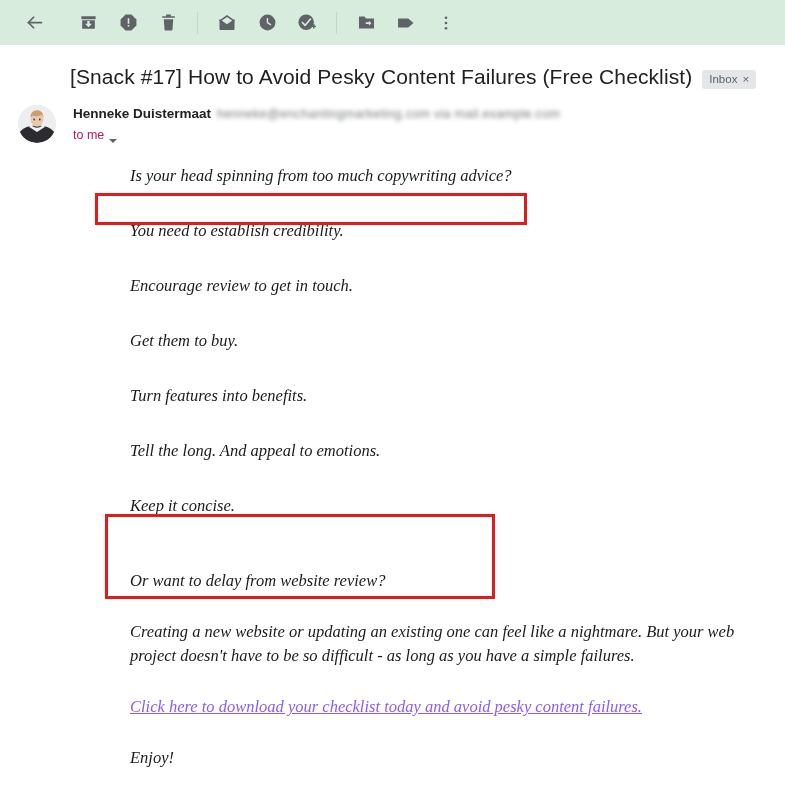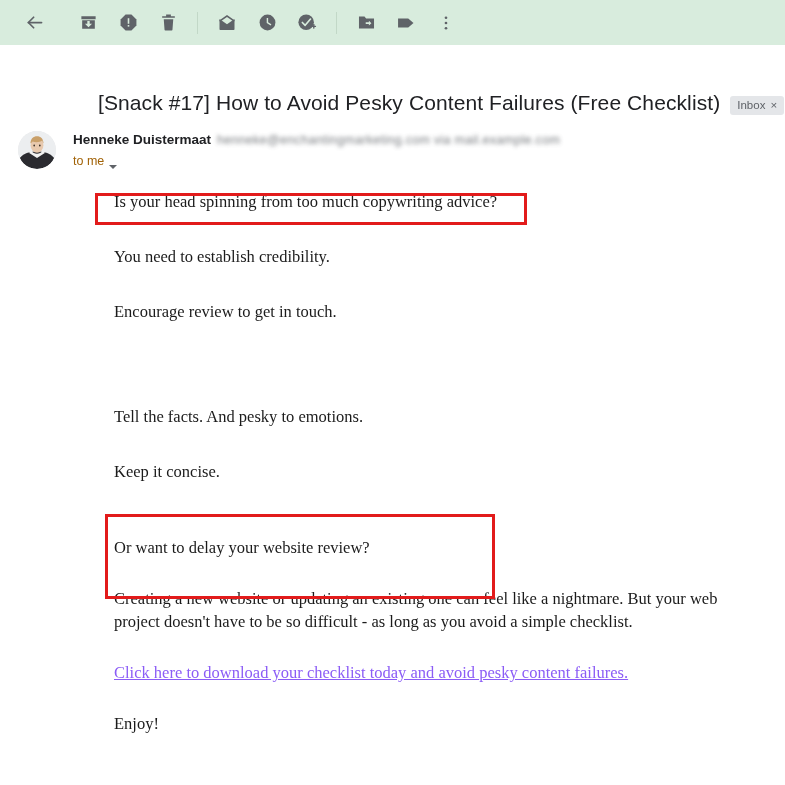--- a/index.html
+++ b/index.html
@@ -41,22 +41,21 @@
     height: 22px;
     background: #c2d8c7;
     margin: 0 9px;
     flex: 0 0 auto;
   }
 
   
   #subject-row {
     display: flex;
     align-items: center;
-    padding: 20px 0 0 98px;
-    margin-top: 26px;
+    padding: 20px 0 0 70px;
   }
   #subject-text {
     font-size: 21px;
     color: #202124;
     font-weight: 400;
     letter-spacing: .1px;
     white-space: nowrap;
   }
   #inbox-chip {
     margin-left: 10px;
@@ -109,21 +108,21 @@
     color: #5f6368;
     margin-left: 6px;
     filter: blur(1.9px);
     opacity: .85;
     letter-spacing: .3px;
     user-select: none;
   }
   #to-me-row {
     margin-top: 7px;
     font-size: 12.5px;
-    color: #a16207;
+    color: #be185d;
     display: inline-flex;
     align-items: flex-end;
     cursor: pointer;
   }
   #to-me-caret {
     margin-left: 5px;
     width: 0; height: 0;
     border-left: 4px solid transparent;
     border-right: 4px solid transparent;
     border-top: 4px solid #5f6368;
@@ -135,23 +134,24 @@
   #mail-body {
     position: relative;
     padding-left: 114px;
     padding-right: 30px;
     padding-top: 18px;
     font-family: "Liberation Serif", serif;
     font-size: 16.5px;
     color: #1b1b1b;
   }
   .para {
-    margin: 0 0 0 0;
+    margin: 0 0 0 16px;
     line-height: 1.45;
     padding: 3px 0;
+    font-style: italic;
   }
   .spacer { height: 25px; }
   .spacer-sm { height: 21px; }
 
   a.mail-link {
     color: #8b5cf6;
     text-decoration: underline;
   }
 
   
@@ -311,36 +311,38 @@
 
   <p class="para">Is your head spinning from too much copywriting advice?</p>
   <div class="spacer"></div>
 
   <p class="para">You need to establish credibility.</p>
   <div class="spacer"></div>
 
   <p class="para">Encourage review to get in touch.</p>
   <div class="spacer"></div>
 
-  <div class="spacer"></div>
-
-  <div class="spacer"></div>
-
-  <p class="para">Tell the facts. And pesky to emotions.</p>
+  <p class="para">Get them to buy.</p>
+  <div class="spacer"></div>
+
+  <p class="para">Turn features into benefits.</p>
+  <div class="spacer"></div>
+
+  <p class="para">Tell the long. And appeal to emotions.</p>
   <div class="spacer"></div>
 
   <p class="para">Keep it concise.</p>
   <div class="spacer-sm"></div>
 
   <div class="spacer"></div>
 
-  <p class="para">Or want to delay your website review?</p>
+  <p class="para">Or want to delay from website review?</p>
   <div class="spacer-sm"></div>
 
-  <p class="para">Creating a new website or updating an existing one can feel like a nightmare. But your web project doesn't have to be so difficult - as long as you avoid a simple checklist.</p>
+  <p class="para">Creating a new website or updating an existing one can feel like a nightmare. But your web project doesn't have to be so difficult - as long as you have a simple failures.</p>
   <div class="spacer-sm"></div>
 
   <p class="para">
     <a class="mail-link" href="#">Click here to download your checklist today and avoid pesky content failures.</a>
   </p>
   <div class="spacer-sm"></div>
 
   <p class="para">Enjoy!</p>
 
 </div>

